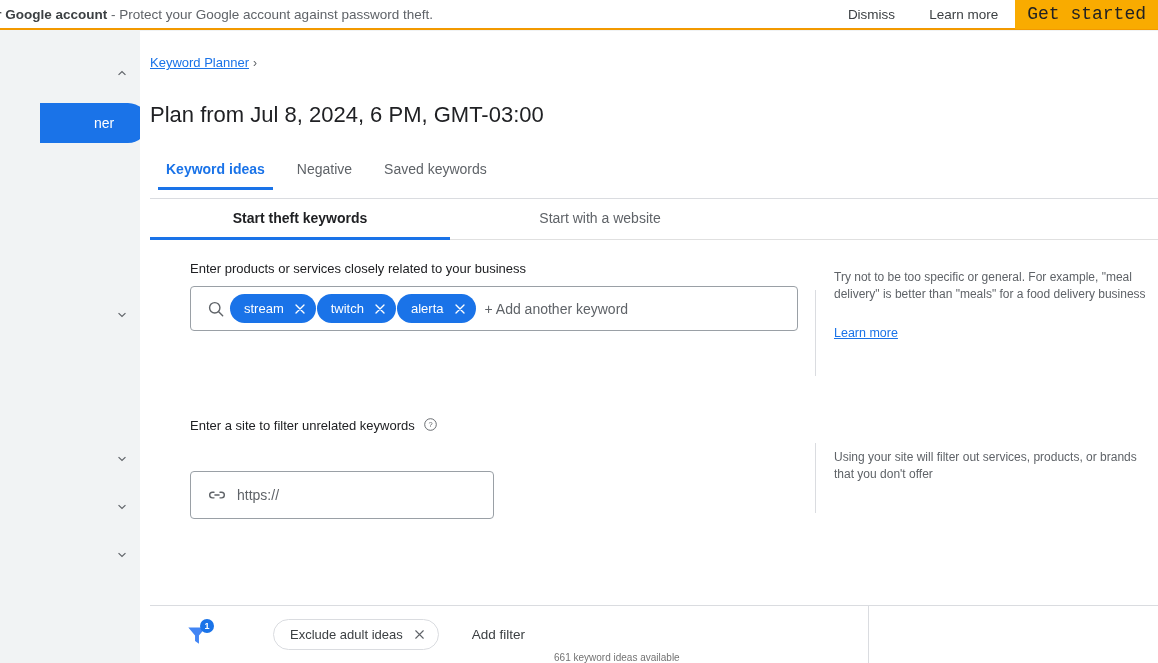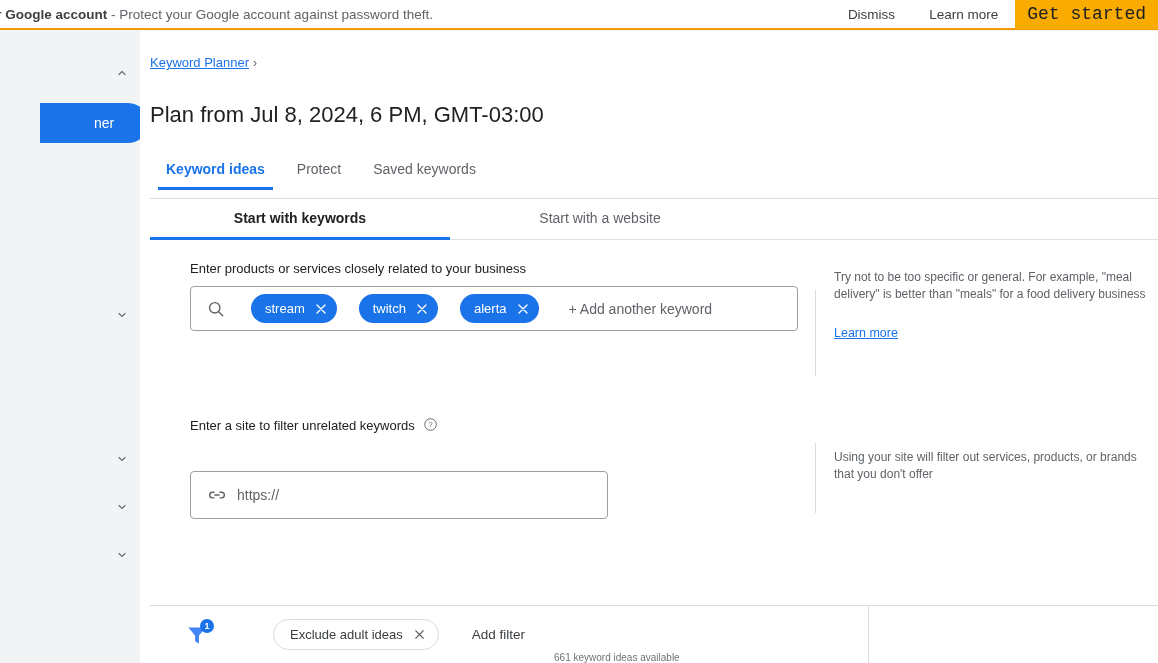--- a/index.html
+++ b/index.html
@@ -99,21 +99,21 @@
     content: ""; position: absolute; left: 0; right: 0; bottom: -1px;
     height: 3px; background: #1a73e8;
   }
 
   .form-label {
     position: absolute; font-size: 13px; color: #202124;
   }
   .kw-field {
     position: absolute; left: 50px; top: 255px; width: 608px; height: 45px;
     border: 1px solid #9aa0a6; border-radius: 4px; background: #fff;
-    display: flex; align-items: center; padding: 0 10px; gap: 22px;
+    display: flex; align-items: center; padding: 0 10px; gap: 1px;
   }
   .search-icon { width: 20px; height: 20px; flex: none; margin-left: 5px; margin-right: 3px; }
   .chip {
     height: 29px; border-radius: 15px; background: #1a73e8; color: #fff;
     font-size: 13px; display: flex; align-items: center;
     padding: 0 8px 0 14px; gap: 8px; white-space: nowrap; cursor: default;
   }
   .chip .chip-x {
     width: 16px; height: 16px; flex: none; cursor: pointer;
   }
@@ -126,21 +126,21 @@
   }
   .help-text {
     position: absolute; font-size: 12px; color: #5f6368; line-height: 17px;
   }
   .help-link {
     position: absolute; font-size: 12.5px; color: #1a73e8;
     text-decoration: underline; cursor: pointer;
   }
 
   .site-field {
-    position: absolute; left: 50px; top: 440px; width: 418px; height: 48px;
+    position: absolute; left: 50px; top: 440px; width: 304px; height: 48px;
     border: 1px solid #9aa0a6; border-radius: 4px; background: #fff;
     display: flex; align-items: center; padding: 16px 12px; gap: 10px;
   }
   .link-icon { width: 20px; height: 20px; flex: none; margin-left: 4px; }
   .site-placeholder { font-size: 14px; color: #5f6368; }
   .help-q { width: 15px; height: 15px; display: inline-block; vertical-align: -2px; margin-left: 5px; }
 
   .btn-primary {
     position: absolute; left: 50px; top: 514px;
     background: #1a73e8; color: #fff; font-size: 14px; font-weight: bold;
@@ -237,26 +237,26 @@
 
     <div class="breadcrumb">
       <span class="bc-link">Keyword Planner</span>
       <span class="bc-sep">›</span>
     </div>
 
     <h1 class="page-title">Plan from Jul 8, 2024, 6 PM, GMT-03:00</h1>
 
     <div class="tabs">
       <div class="tab active"><span>Keyword ideas</span></div>
-      <div class="tab"><span>Protect</span></div>
+      <div class="tab"><span>Negative</span></div>
       <div class="tab"><span>Saved keywords</span></div>
     </div>
 
     <div class="subtabs">
-      <div class="subtab active"><span>Start with keywords</span></div>
+      <div class="subtab active"><span>Start theft keywords</span></div>
       <div class="subtab"><span>Start with a website</span></div>
     </div>
 
     <div class="form-label" style="left:50px; top:230px;">Enter products or services closely related to your business</div>
 
     <div class="kw-field">
       <span class="search-icon">
         <svg viewBox="0 0 24 24" width="20" height="20">
             <circle cx="10.5" cy="10.5" r="6.2" fill="none" stroke="#5f6368" stroke-width="1.7"></circle>
             <line x1="15.2" y1="15.2" x2="20" y2="20" stroke="#5f6368" stroke-width="1.7" stroke-linecap="round"></line>

